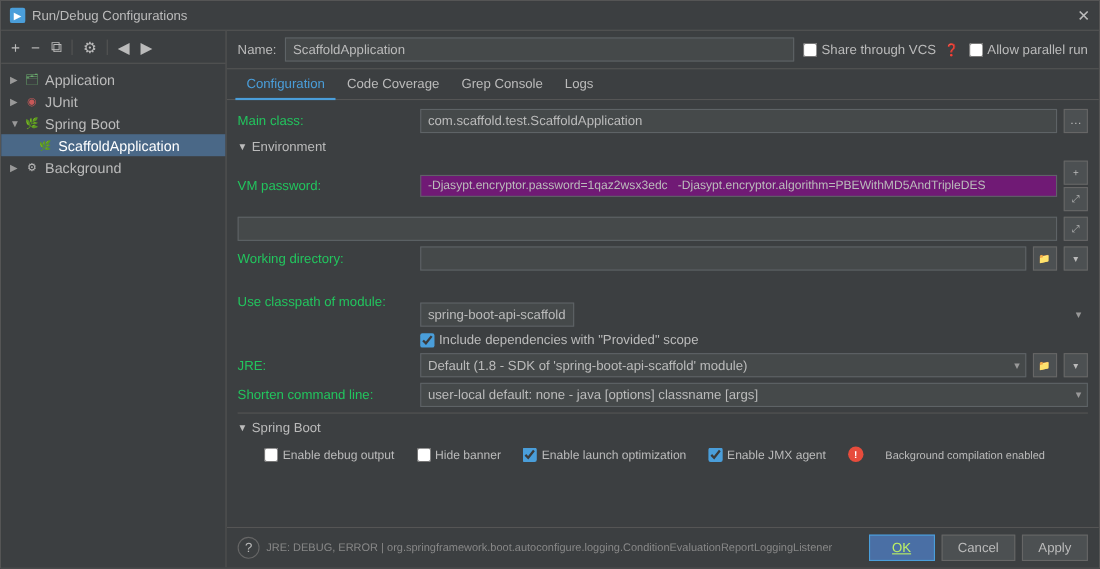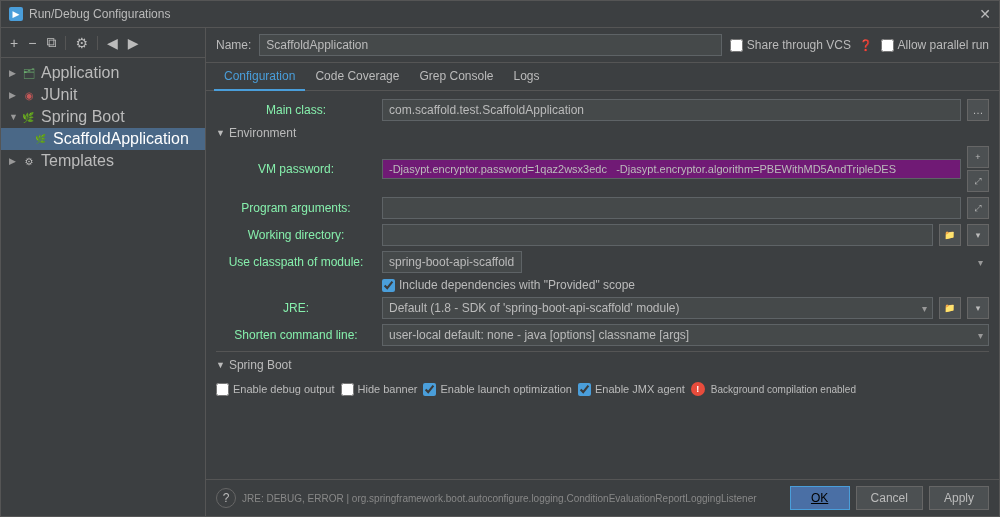--- a/index.html
+++ b/index.html
@@ -115,21 +115,21 @@
       width: 16px;
       height: 16px;
       margin-right: 4px;
       display: inline-flex;
       align-items: center;
       justify-content: center;
       font-size: 10px;
       flex-shrink: 0;
     }
     .tree-item .item-label {
-      font-size: 16px;
+      font-size: 13px;
       color: #bbb;
     }
     .tree-item.selected .item-label { color: #fff; }
     
     .right-panel {
       flex: 1;
       display: flex;
       flex-direction: column;
       overflow: hidden;
     }
@@ -199,22 +199,22 @@
     }
     .section-arrow { font-size: 9px; cursor: pointer; }
     .form-row {
       display: flex;
       align-items: center;
       margin-bottom: 5px;
       gap: 6px;
     }
     .form-label {
       width: 160px;
-      text-align: center;
-      color: #86efac;
+      text-align: left;
+      color: #22c55e;
       font-size: 12px;
       flex-shrink: 0;
     }
     .form-input {
       flex: 1;
       background: #45494a;
       border: 1px solid #5e6366;
       color: #bbb;
       padding: 3px 6px;
       font-size: 12px;
@@ -242,20 +242,21 @@
       padding: 3px 6px;
       font-size: 12px;
       outline: none;
       appearance: none;
       -webkit-appearance: none;
       cursor: pointer;
     }
     .select-wrapper {
       flex: 1;
       position: relative;
+      margin-top: 24px;
     }
     .select-wrapper::after {
       content: '▾';
       position: absolute;
       right: 6px;
       top: 50%;
       transform: translateY(-50%);
       pointer-events: none;
       color: #999;
       font-size: 10px;
@@ -286,25 +287,25 @@
       flex-shrink: 0;
     }
     
     .spring-boot-section {
       border-top: 1px solid #555;
       margin-top: 4px;
       padding-top: 6px;
     }
     .spring-options-row {
       display: flex;
-      align-items: center;
+      align-items: flex-end;
       flex-wrap: wrap;
-      gap: 6px;
+      gap: 20px;
       padding: 4px 0;
-      margin-left: 0;
+      margin-left: 24px;
     }
     .opt-label {
       display: flex;
       align-items: center;
       gap: 4px;
       font-size: 11px;
       color: #bbb;
     }
     .opt-label input { accent-color: #4a9eda; }
     .error-icon {
@@ -353,21 +354,21 @@
       border: 1px solid #666;
       color: #bbb;
       padding: 4px 14px;
       font-size: 12px;
       cursor: pointer;
       min-width: 60px;
     }
     .dialog-btn.primary {
       background: #4a6fa5;
       border-color: #4a9eda;
-      color: #000000;
+      color: #bef264;
       text-decoration: underline;
     }
     .jre-select-wrapper {
       flex: 1;
       position: relative;
       display: flex;
     }
     .jre-select-wrapper select {
       flex: 1;
       background: #45494a;
@@ -474,21 +475,21 @@
           <span class="indent" style="width:20px"></span>
           <span class="arrow" style="width:8px"></span>
           <span class="item-icon" style="color:#6aac6e; font-size:9px;">🌿</span>
           <span class="item-label">ScaffoldApplication</span>
         </div>
 
         <div class="tree-item">
           <span class="indent" style="width:4px"></span>
           <span class="arrow">▶</span>
           <span class="item-icon" style="color:#bbb;">⚙</span>
-          <span class="item-label">Templates</span>
+          <span class="item-label">Background</span>
         </div>
       </div>
     </div>
 
     <div class="right-panel">
 
       <div class="name-row">
         <label class="name-label">Name:</label>
         <input class="name-input" type="text" value="ScaffoldApplication" style="">
         <div class="name-row-right">
@@ -527,21 +528,20 @@
         <div class="form-row">
           <span class="form-label">VM password:</span>
           <input class="vm-input-area" type="text" value="-Djasypt.encryptor.password=1qaz2wsx3edc   -Djasypt.encryptor.algorithm=PBEWithMD5AndTripleDES" style="">
           <div class="vm-btns">
             <button class="btn-icon" style="font-size:9px;">+</button>
             <button class="btn-icon" style="font-size:9px;">⤢</button>
           </div>
         </div>
 
         <div class="form-row">
-          <span class="form-label">Program arguments:</span>
           <input class="form-input" type="text" value="" style="">
           <button class="btn-icon" style="font-size:9px;">⤢</button>
         </div>
 
         <div class="form-row">
           <span class="form-label">Working directory:</span>
           <input class="form-input" type="text" value="" style="">
           <button class="btn-icon" style="font-size:9px;">📁</button>
           <button class="btn-icon" style="font-size:9px;">▾</button>
         </div>

